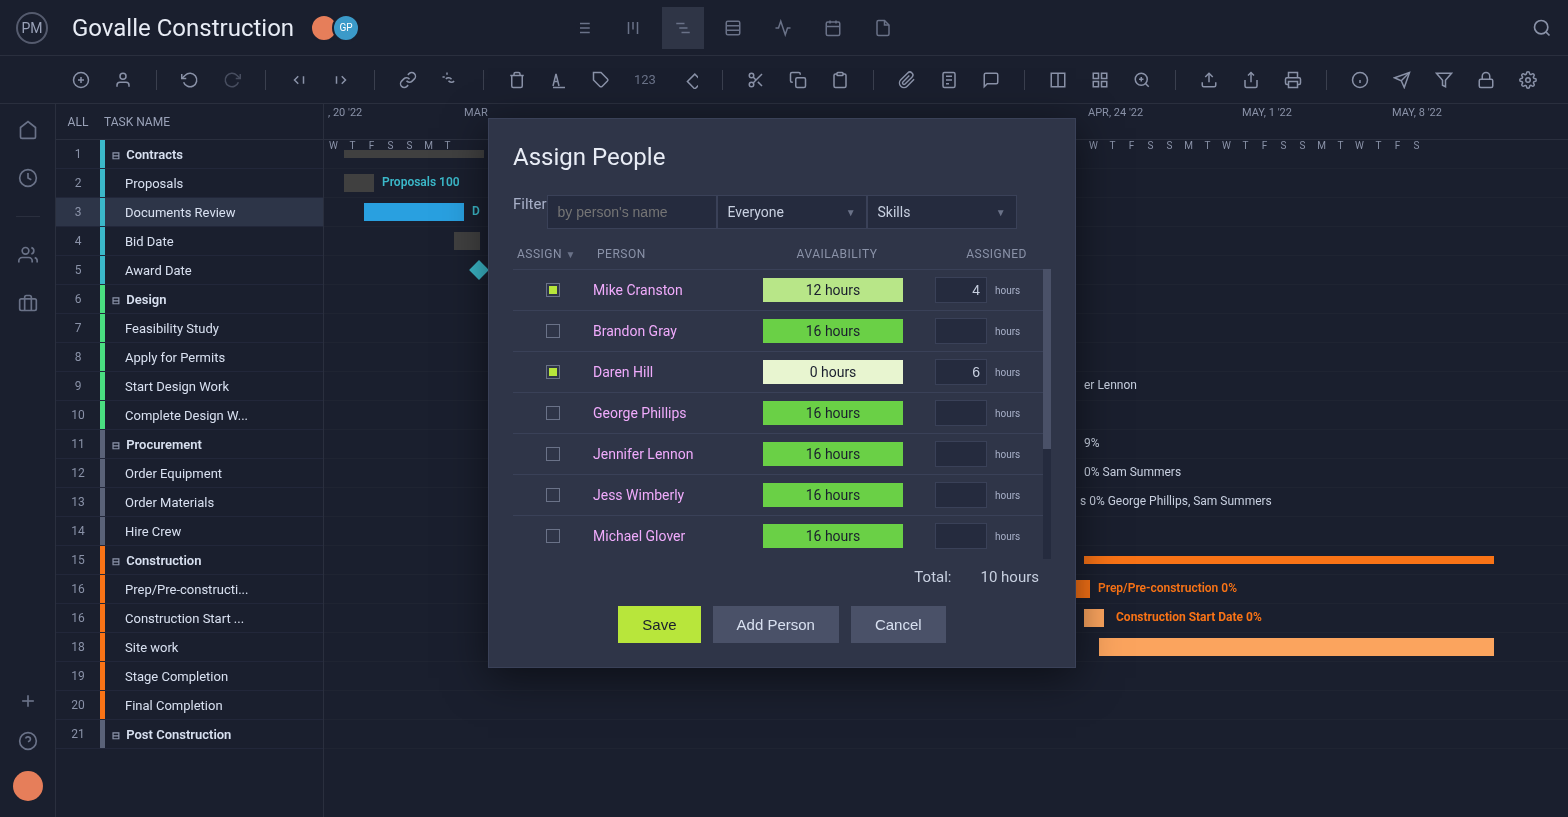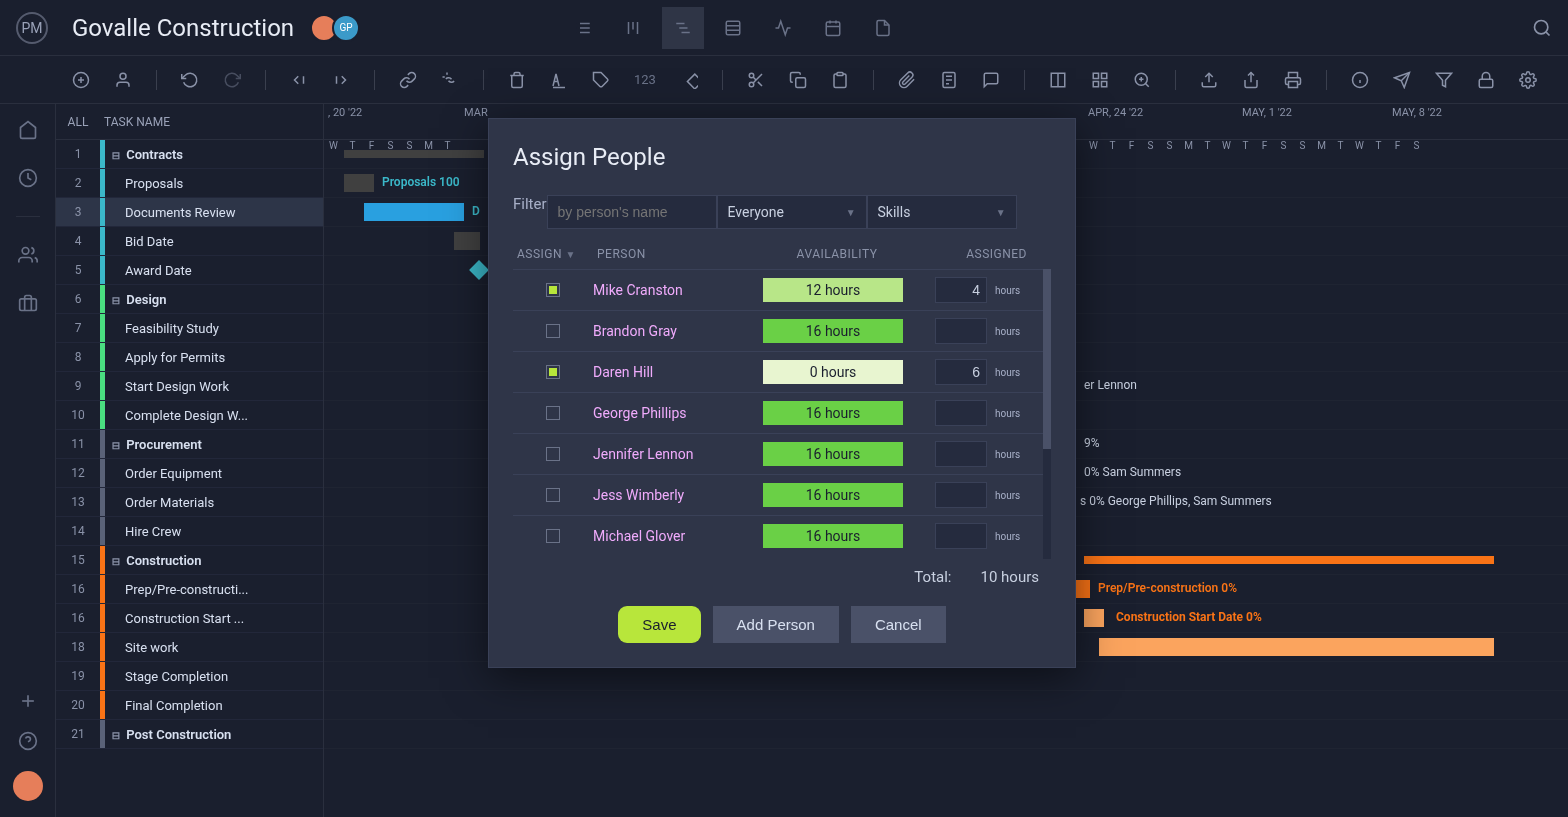--- a/index.html
+++ b/index.html
@@ -221,21 +221,21 @@
   border: 1px solid #3a4158;
   padding: 4px 6px;
   text-align: right;
   color: #c8d0e0;
   font-size: 14px;
 }
 .punits { font-size: 10px; color: #a8b0c8; width: 44px; }
 .ptotal { display: flex; justify-content: flex-end; gap: 29px; padding: 12px 12px 0; font-size: 15px; color: #c8d0e0; }
 .modal-buttons { display: flex; gap: 12px; justify-content: center; margin-top: 20px; }
 .btn { padding: 10px 24px; font-size: 15px; border: none; cursor: pointer; }
-.btn-save { background: #b8e63b; color: #1a1f2e; border-radius: 9px; }
+.btn-save { background: #b8e63b; color: #1a1f2e; }
 .btn-gray { background: #4a5168; color: #d8e0f0; }
 
 .scrollbar-track {
   position: absolute;
   right: 0; top: 0;
   width: 8px;
   height: 290px;
   background: #252b3e;
 }
 .scrollbar-thumb { width: 8px; height: 180px; background: #4a5168; }

